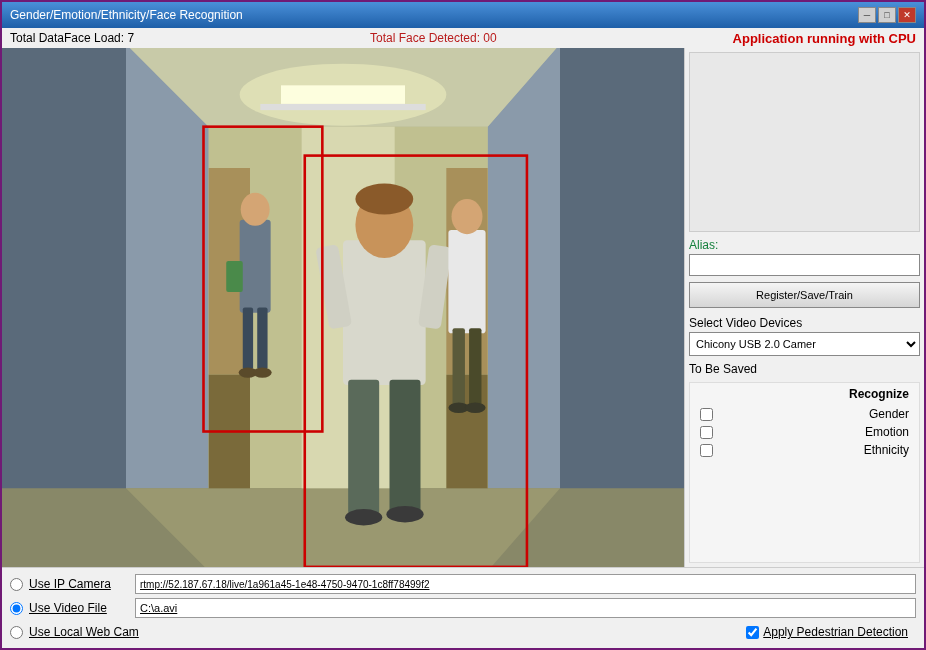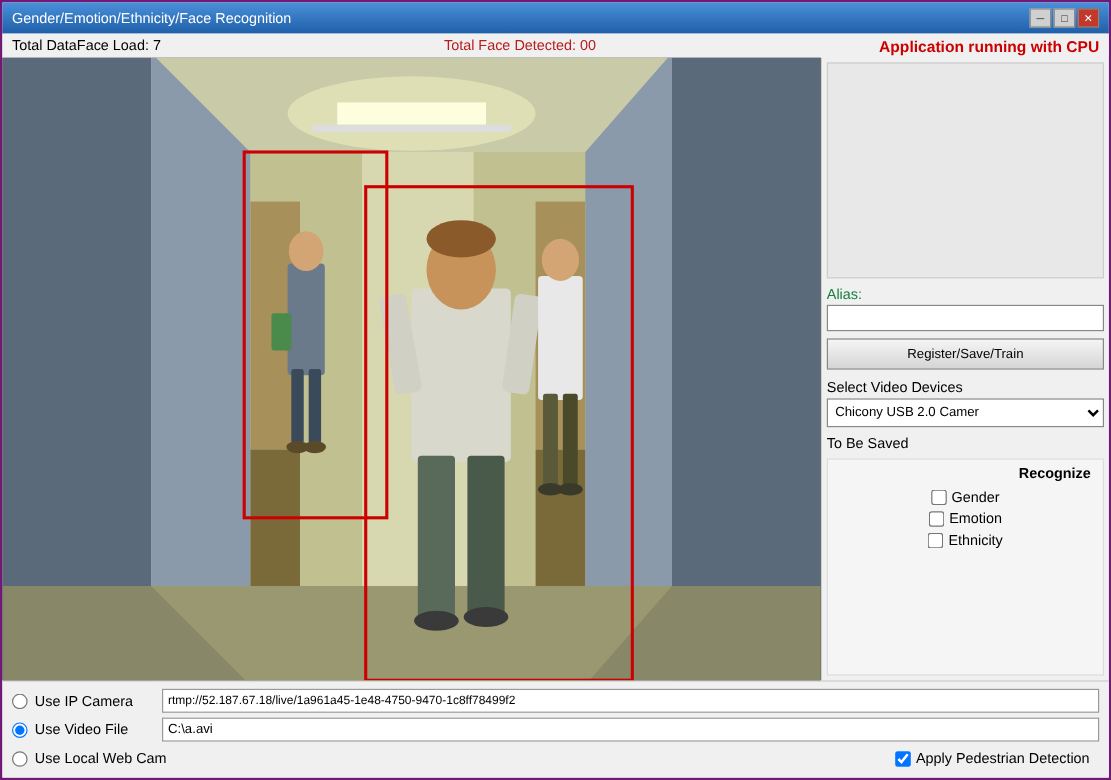--- a/index.html
+++ b/index.html
@@ -174,39 +174,40 @@
     .recognize-title {
       font-size: 12px;
       font-weight: bold;
       margin-bottom: 6px;
       text-align: right;
     }
 
     .checkbox-row {
       display: flex;
       align-items: center;
-      justify-content: center;
+      justify-content: space-between;
       margin-bottom: 4px;
       gap: 4px;
     }
 
     .checkbox-row input[type="checkbox"] {
       width: 13px;
       height: 13px;
     }
 
     .checkbox-label {
       font-size: 12px;
     }
 
     .bottom-bar {
       background: #f0f0f0;
       border-top: 1px solid #ccc;
       padding: 4px 8px;
       flex-shrink: 0;
+      text-decoration: underline;
     }
 
     .radio-row {
       display: flex;
       align-items: center;
       height: 24px;
       gap: 6px;
     }
 
     .radio-row input[type="radio"] {

